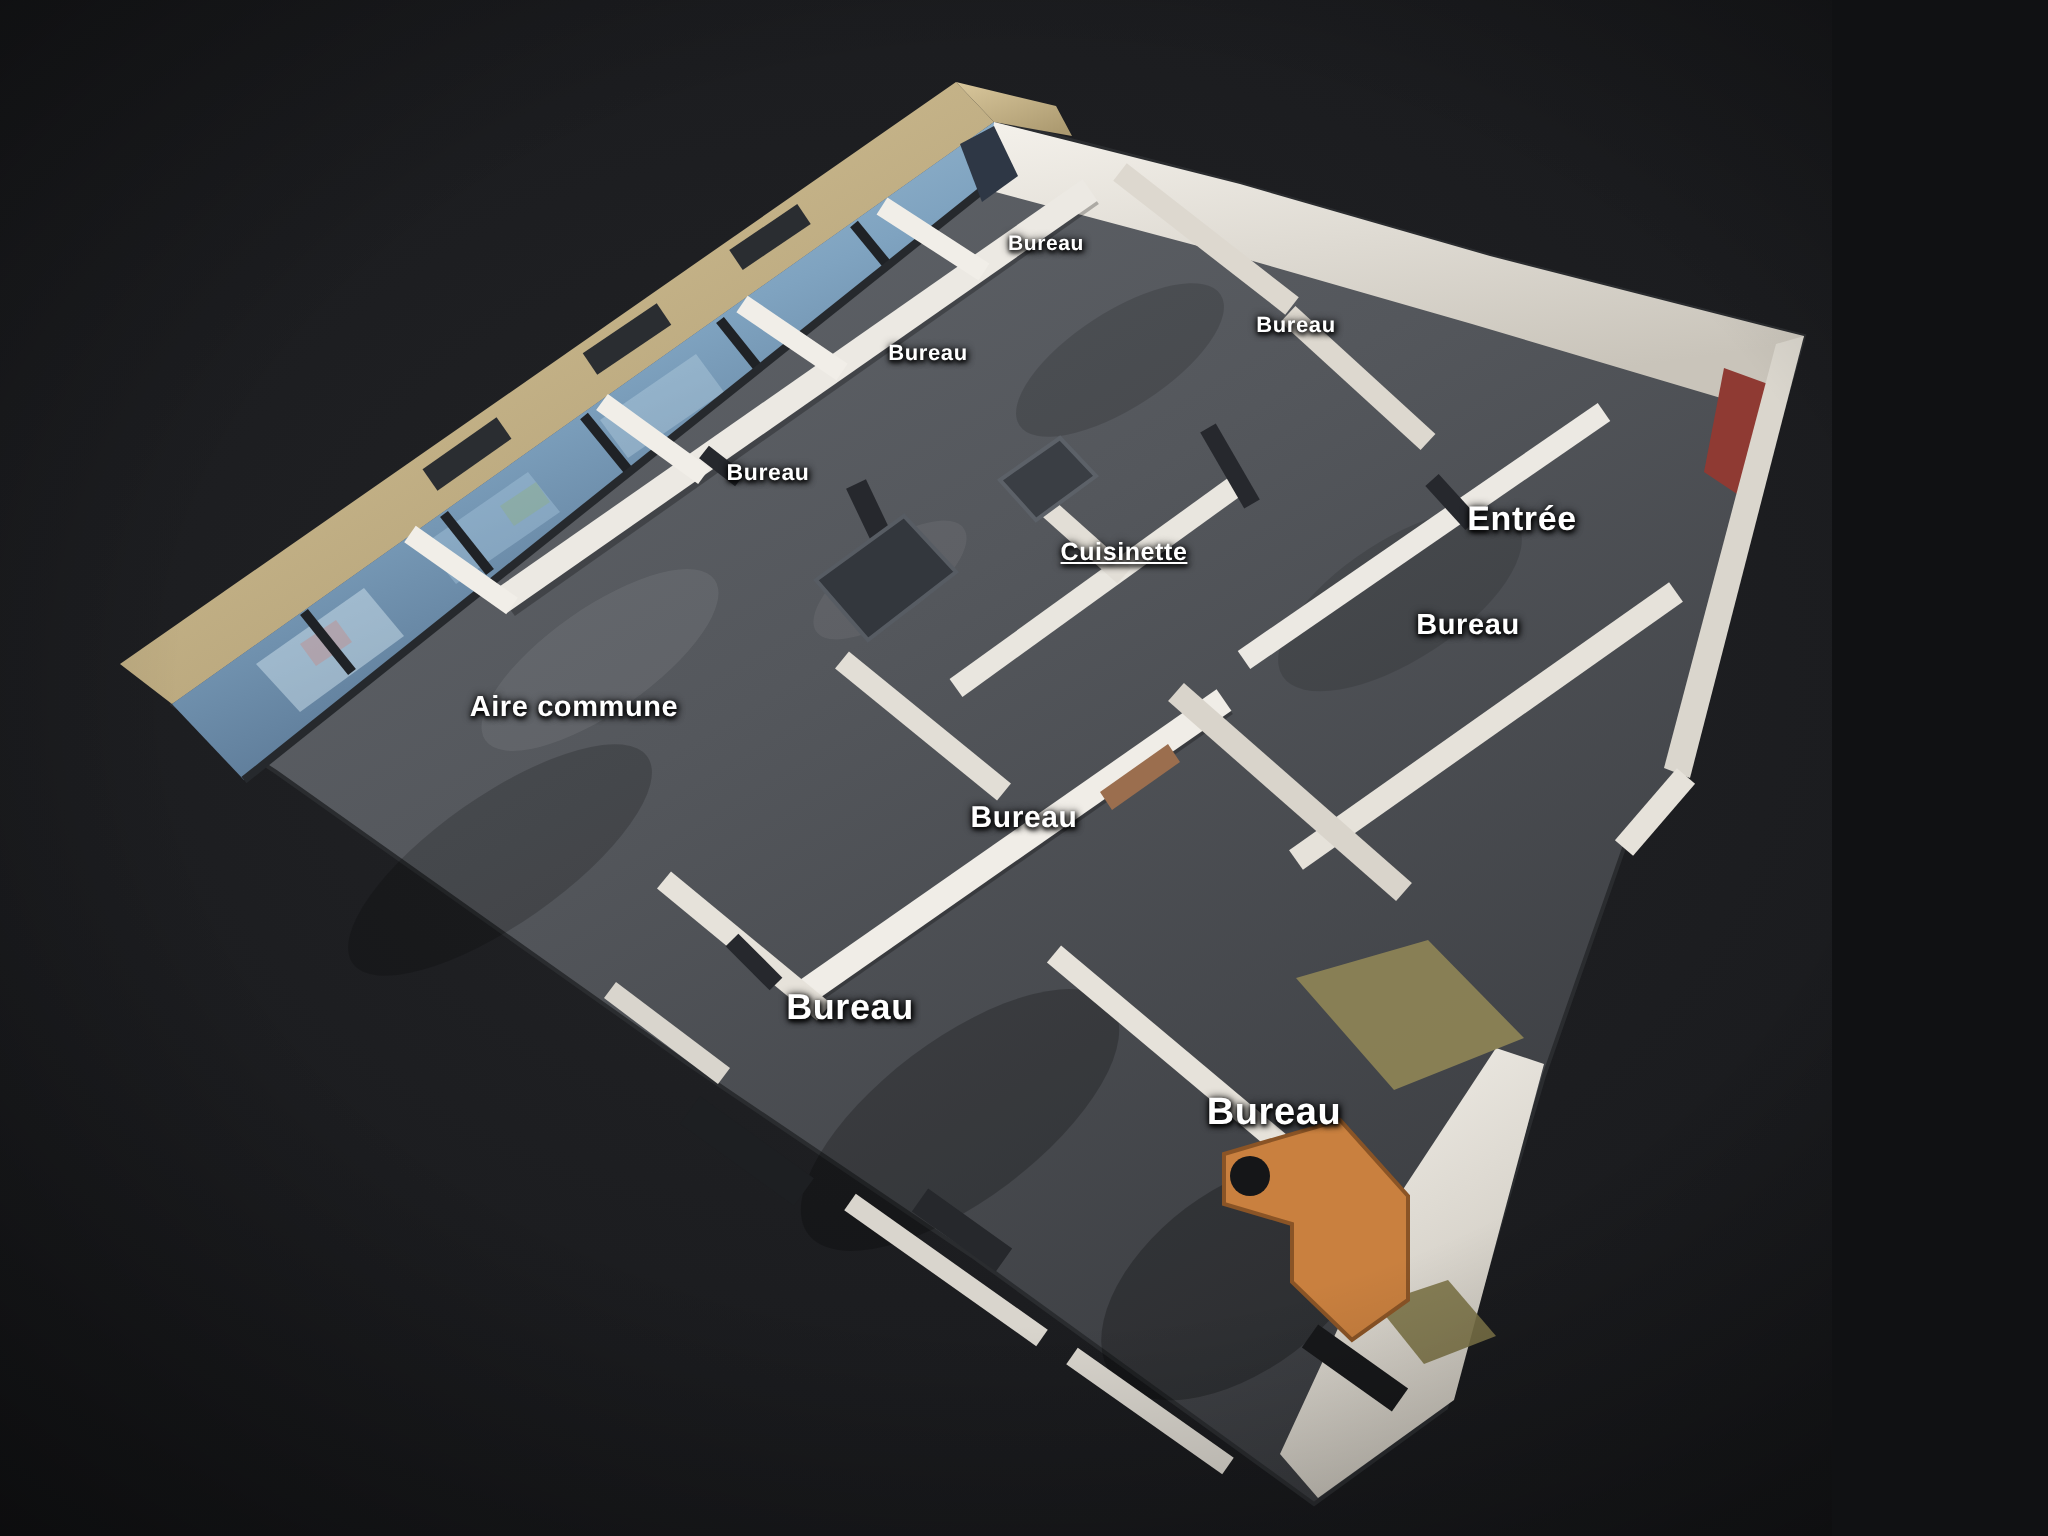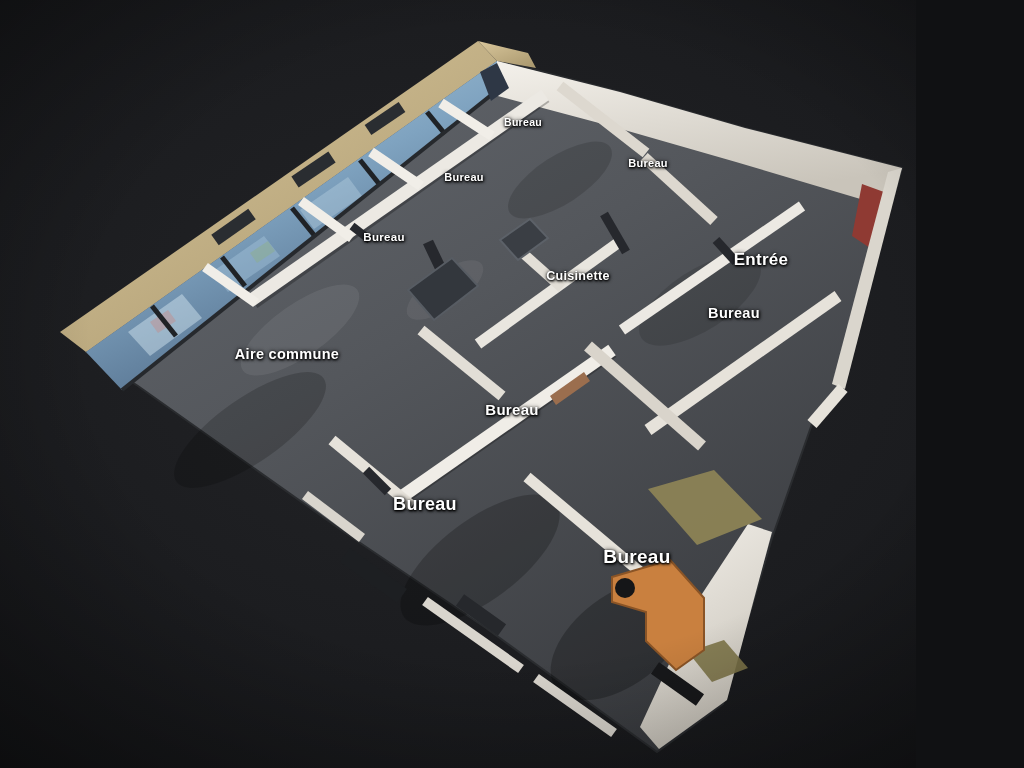--- a/index.html
+++ b/index.html
@@ -156,20 +156,20 @@
 
     <rect x="0" y="0" width="1024" height="768" fill="url(#vignette)"></rect>
   </svg>
 
   <div id="labels-layer">
       <div class="room-label" style="left: 523px; top: 122px; font-size: 10.5px;">Bureau</div>
       <div class="room-label" style="left: 648px; top: 163px; font-size: 11px;">Bureau</div>
       <div class="room-label" style="left: 464px; top: 177px; font-size: 11px;">Bureau</div>
       <div class="room-label" style="left: 761px; top: 212px; font-size: 17px; margin-top: 48px;">Entrée</div>
       <div class="room-label" style="left: 384px; top: 237px; font-size: 11.5px;">Bureau</div>
-      <div class="room-label" style="left: 578px; top: 276px; font-size: 12.5px;">Cuisinette</div>
+      <div class="room-label" style="left: 562px; top: 276px; font-size: 12.5px; text-decoration: underline;">Cuisinette</div>
       <div class="room-label" style="left: 734px; top: 313px; font-size: 14.5px;">Bureau</div>
       <div class="room-label" style="left: 287px; top: 354px; font-size: 14.5px;">Aire commune</div>
       <div class="room-label" style="left: 512px; top: 409px; font-size: 15px;">Bureau</div>
       <div class="room-label" style="left: 425px; top: 504px; font-size: 18px;">Bureau</div>
       <div class="room-label" style="left: 637px; top: 557px; font-size: 19px;">Bureau</div>
     </div>
 </div>
 
 </body></html>

